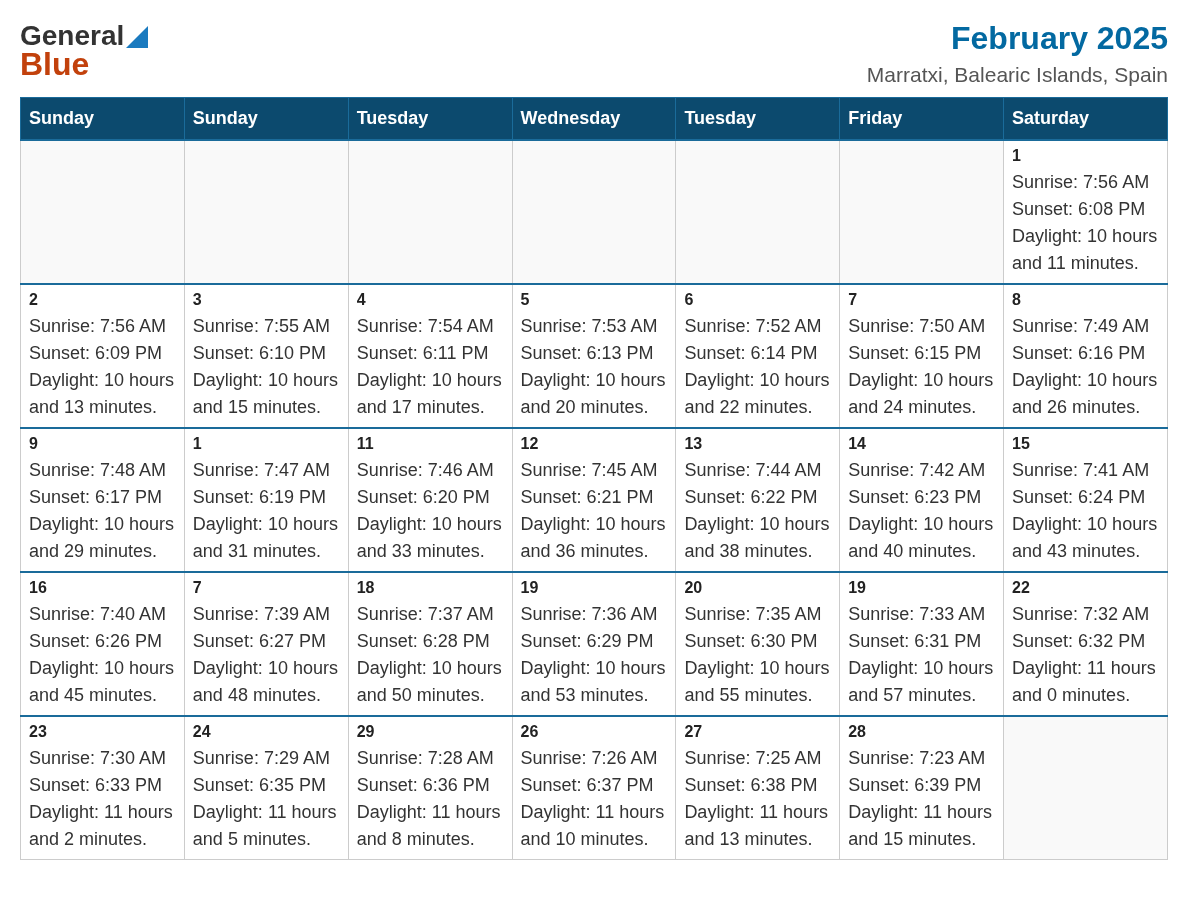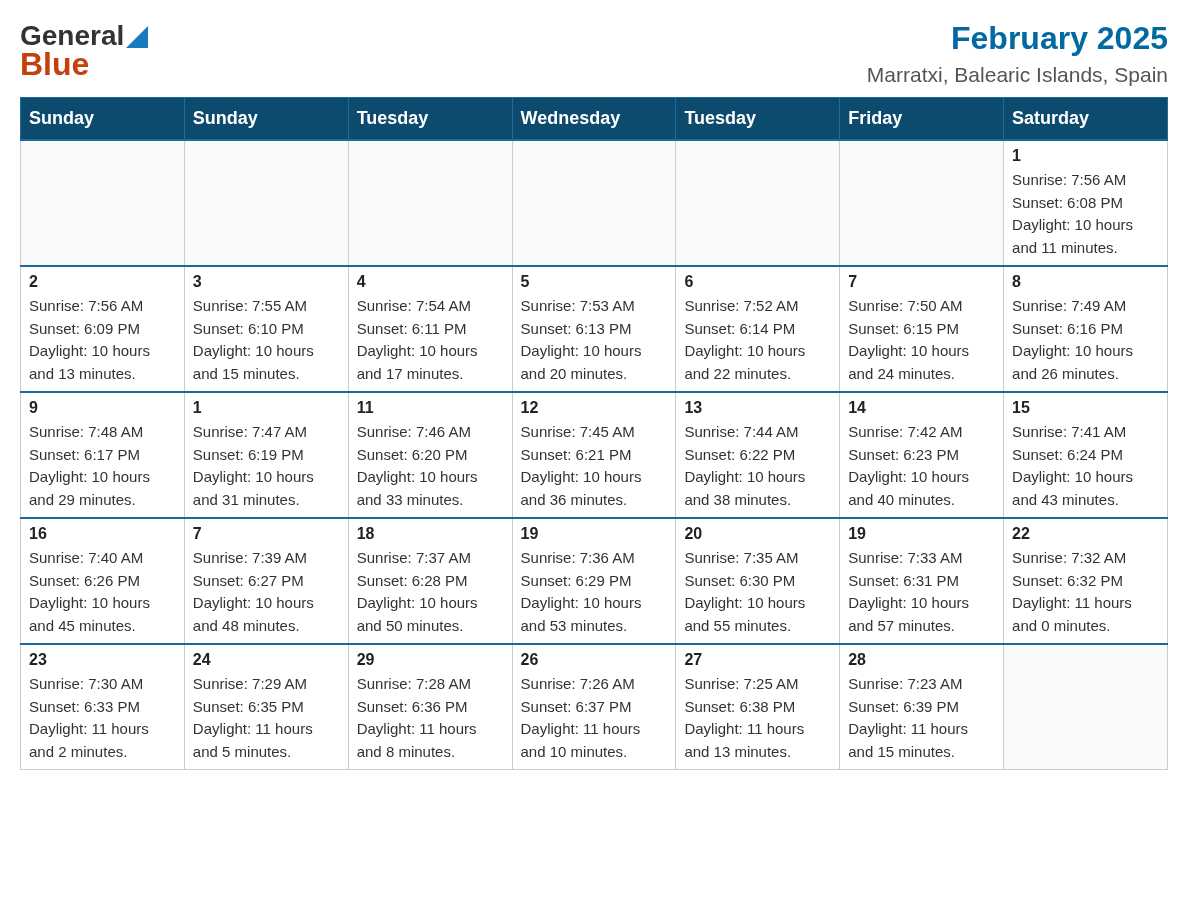--- a/index.html
+++ b/index.html
@@ -73,21 +73,21 @@
       border-top: 2px solid #1a6b9a;
     }
     .day-number {
       font-size: 16px;
       font-weight: bold;
       color: #222;
       display: block;
       margin-bottom: 4px;
     }
     .day-info {
-      font-size: 15px;
+      font-size: 18px;
       color: #333;
       line-height: 1.5;
     }
     .empty-cell {
       background: #f9f9f9;
     }
   </style>
 </head>
 <body>
 

